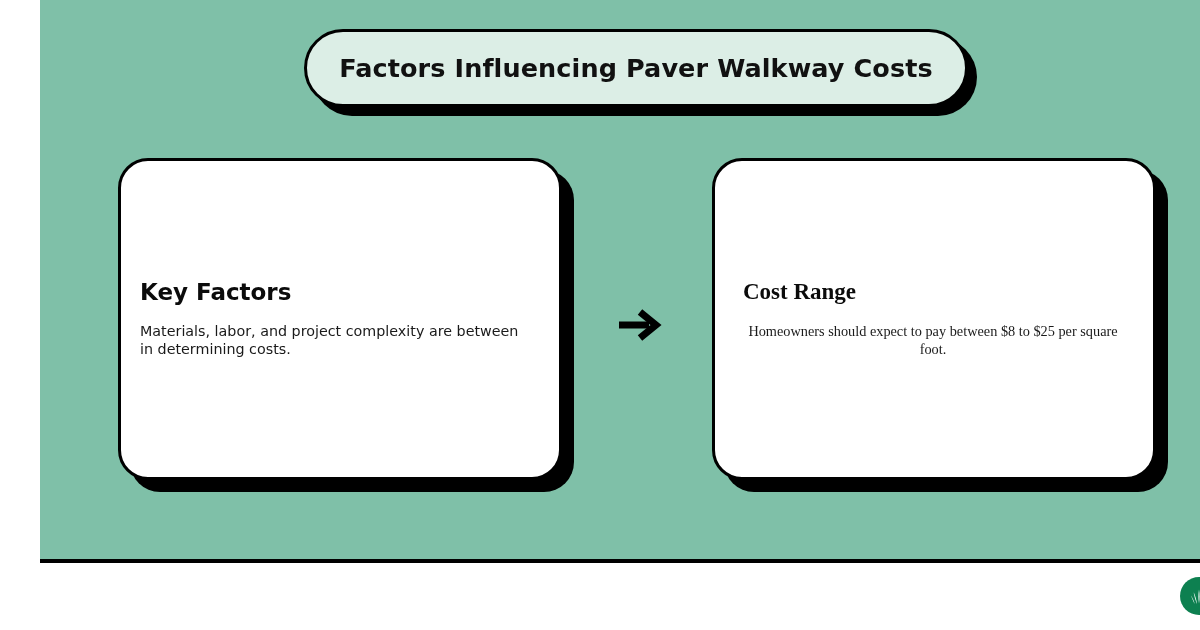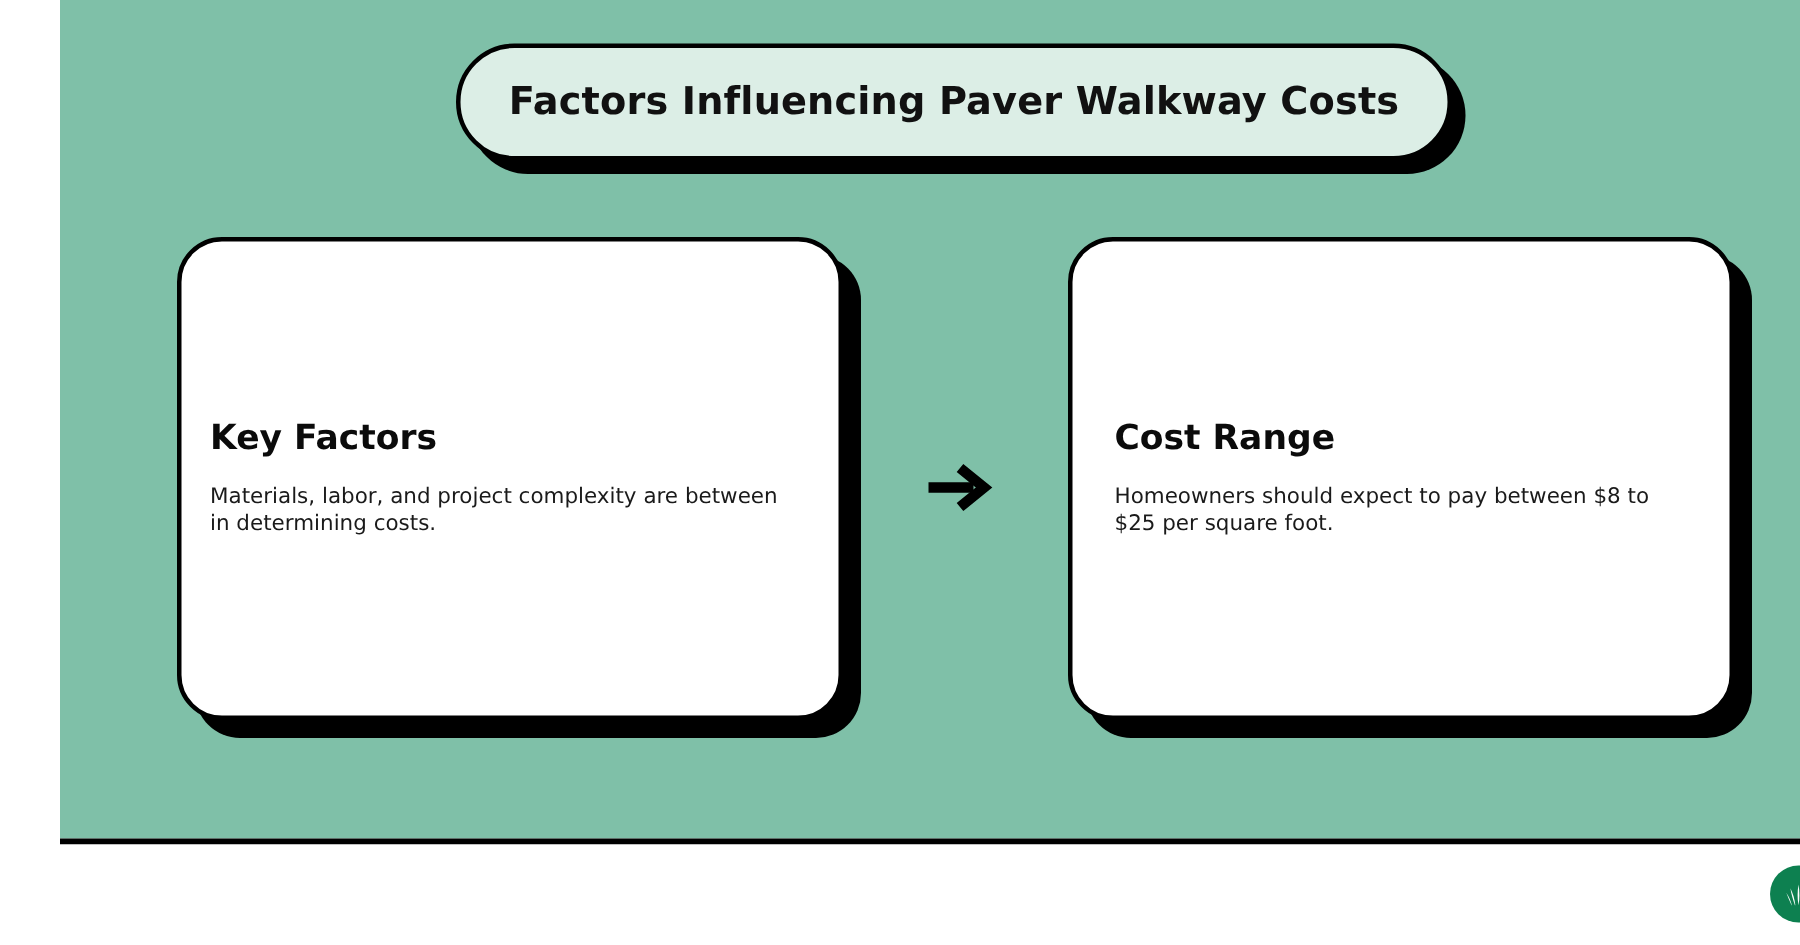--- a/index.html
+++ b/index.html
@@ -91,37 +91,37 @@
     top: 0;
     width: 100%;
     height: 100%;
     display: flex;
     flex-direction: column;
     justify-content: center;
     box-sizing: border-box;
     padding: 0 20px 0 20px;
   }
   .card-left .card-body { padding-left: 19px; }
-  .card-right .card-body { padding-left: 28px; }
+  .card-right .card-body { padding-left: 28px; font-family: Liberation Serif, serif; }
   .card-heading {
     font-size: 23px;
     font-weight: bold;
     color: #0b0b0b;
     margin: 0 0 16px 0;
     line-height: 1.15;
   }
   .card-desc {
     font-size: 14.3px;
     font-weight: normal;
     color: #1a1a1a;
     line-height: 1.28;
     margin: 0;
     max-width: 385px;
   }
-  .card-right .card-desc { max-width: 380px; }
+  .card-right .card-desc { max-width: 380px; text-align: center; }
   
   .arrow-connector {
     position: absolute;
     left: 575px;
     top: 303px;
     width: 48px;
     height: 44px;
     z-index: 4;
     display: flex;
     align-items: center;

